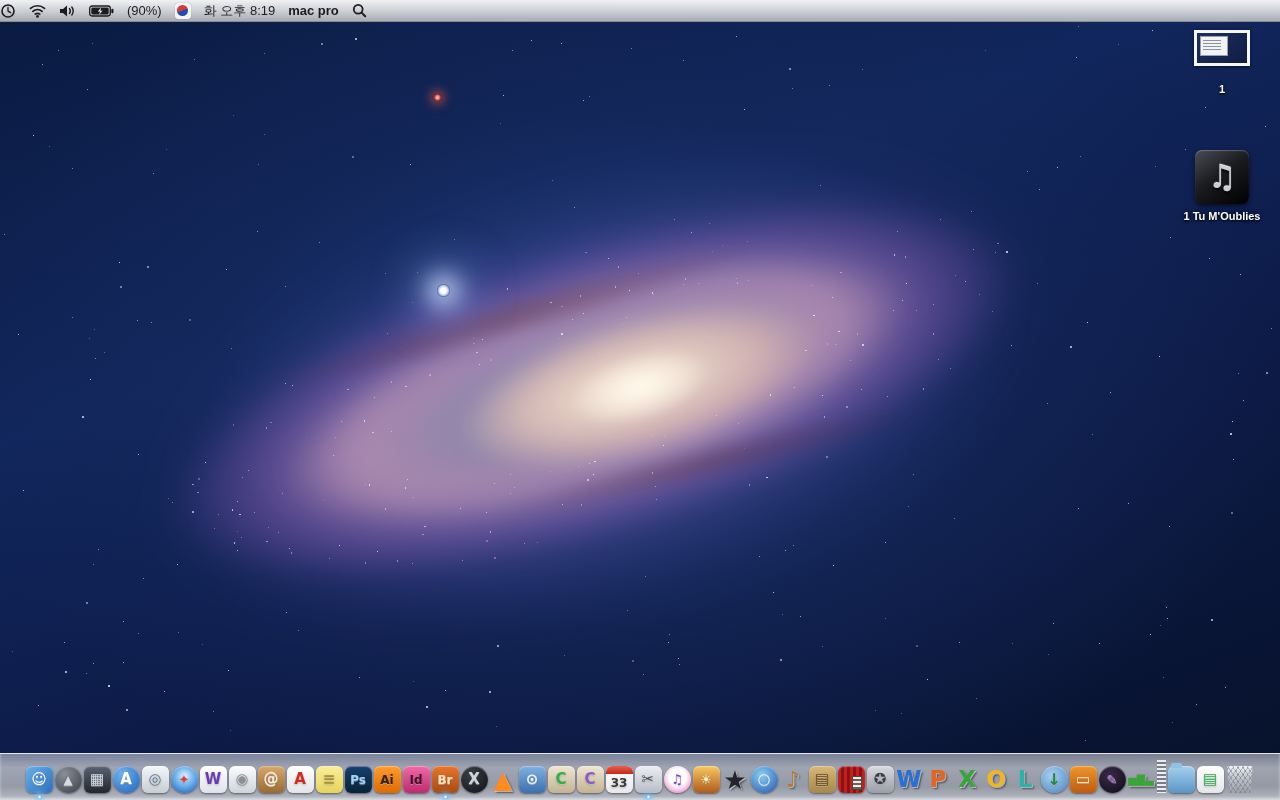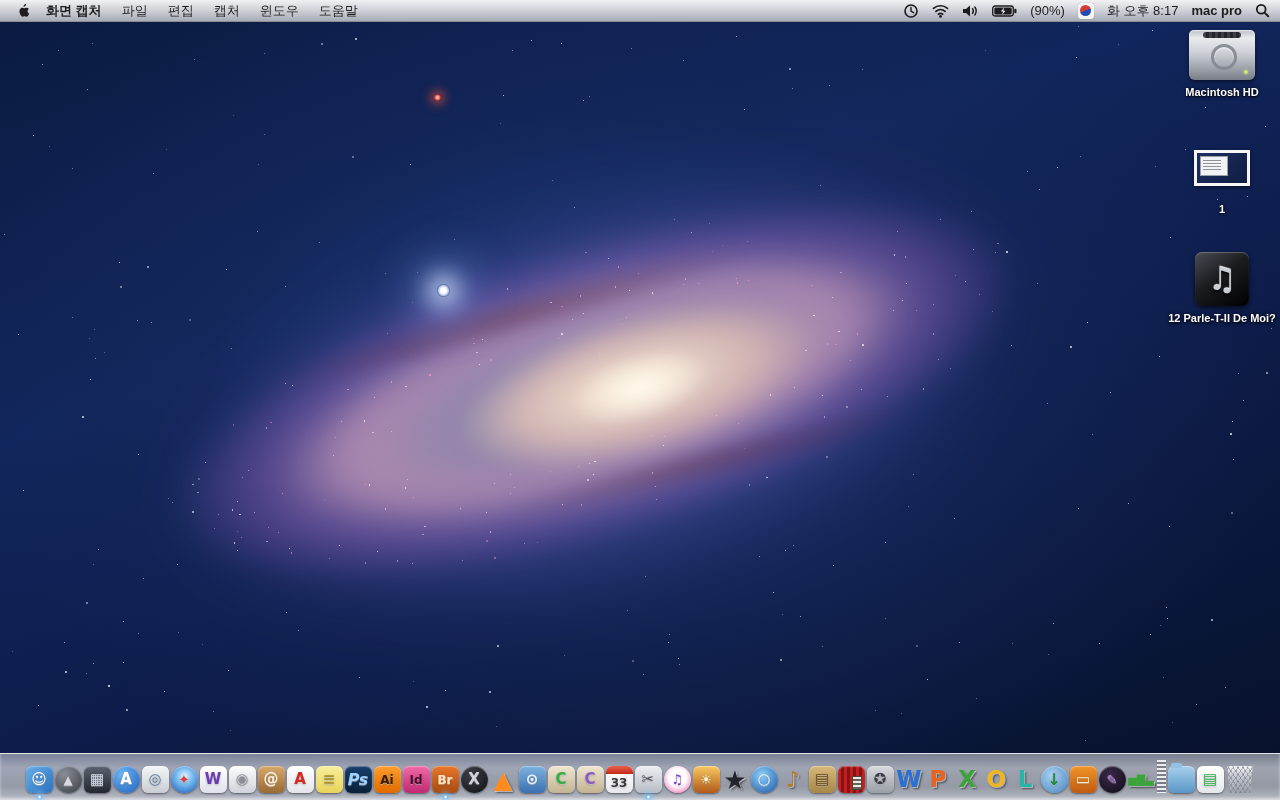--- a/index.html
+++ b/index.html
@@ -472,40 +472,20 @@
       <i class="sparkle" style="left: 655px; top: 486px; width: 1px; height: 1px; border-radius: 50%; opacity: 0.75; background: rgb(255, 208, 232);"></i>
       <i class="sparkle" style="left: 407px; top: 479px; width: 1px; height: 1px; border-radius: 50%; opacity: 0.94; background: rgb(255, 208, 232);"></i>
       <i class="sparkle" style="left: 979px; top: 294px; width: 1px; height: 1px; border-radius: 50%; opacity: 0.54; background: rgb(255, 208, 232);"></i>
       <i class="sparkle" style="left: 933px; top: 304px; width: 1px; height: 1px; border-radius: 50%; opacity: 0.55; background: rgb(255, 255, 255);"></i>
     </div>
   <div class="galaxy big-star"></div>
   <div class="galaxy red-star"></div>
 </div>
 
 <div class="menubar">
-  <div class="mb-left">
-    <span class="apple">
-      <svg width="13" height="15" viewBox="0 0 17 20">
-          <path fill="#1c1c1e" d="M9.4 2.6C10 1.8 11.1 1.2 12 1.1c.1 1-.3 2-.9 2.7-.6.8-1.6 1.4-2.6 1.3-.1-.9.4-1.9.9-2.5zM13.9 10.9c0-2 1.6-3 1.7-3-1-1.4-2.4-1.6-2.9-1.6-1.2-.1-2.4.7-3 .7-.6 0-1.6-.7-2.6-.7-1.3 0-2.6.8-3.3 2-1.4 2.4-.4 6 1 8 .7 1 1.5 2 2.5 2 1 0 1.4-.6 2.6-.6s1.6.6 2.6.6c1.1 0 1.8-1 2.5-2 .8-1.1 1.1-2.2 1.1-2.3-.1 0-2.2-.9-2.2-3.1z"></path>
-        </svg>
-    </span>
-    <span class="mb-app">화면 캡처</span>
-    <span class="mb-menus">
-
-        <span class="mb-item">파일</span>
-
-        <span class="mb-item">편집</span>
-
-        <span class="mb-item">캡처</span>
-
-        <span class="mb-item">윈도우</span>
-
-        <span class="mb-item">도움말</span>
-      </span>
-  </div>
   <div class="mb-right">
     <span class="mb-ico">
       <svg width="16" height="16" viewBox="0 0 16 16">
           <circle cx="8" cy="8" r="6" fill="none" stroke="#1c1c1e" stroke-width="1.6"></circle>
           <path d="M8 4.5V8l2.6 1.6" fill="none" stroke="#1c1c1e" stroke-width="1.4" stroke-linecap="round"></path>
         </svg>
     </span>
     <span class="mb-ico">
       <svg width="17" height="14" viewBox="0 0 17 14">
           <g fill="none" stroke="#1c1c1e" stroke-width="1.7" stroke-linecap="round">
@@ -530,54 +510,47 @@
           <rect x="0.7" y="1" width="20.6" height="10" rx="2.4" fill="none" stroke="#1c1c1e" stroke-width="1.3"></rect>
           <rect x="22.3" y="3.8" width="2.2" height="4.4" rx="1" fill="#1c1c1e"></rect>
           <rect x="2.3" y="2.6" width="17.4" height="6.8" rx="1.4" fill="#1c1c1e"></rect>
           <path d="M12.3 2.2 8.8 6.4h2.3l-1.2 3.6 3.6-4.3h-2.3z" fill="#f2f3f5"></path>
         </svg>
     </span>
     <span class="mb-status-text">(90%)</span>
     <span class="flag">
         <i></i>
       </span>
-    <span class="mb-status-text">화 오후 8:17</span>
+    <span class="mb-status-text">화 오후 8:19</span>
     <span class="mb-status-text mb-user">mac pro</span>
     <span class="mb-ico">
       <svg width="15" height="15" viewBox="0 0 15 15">
           <circle cx="6.2" cy="6.2" r="4.4" fill="none" stroke="#1c1c1e" stroke-width="1.8"></circle>
           <path d="M9.6 9.6l3.6 3.6" stroke="#1c1c1e" stroke-width="2" stroke-linecap="round"></path>
         </svg>
     </span>
   </div>
 </div>
 
 <div class="desktop-items">
 
-    <div class="dicon" data-kind="hard-drive">
-      <div class="dicon-art">
-        <div class="thumb"></div>
-        <i class="led"></i>
-      </div>
-      <div class="dicon-label">Macintosh HD</div>
-    </div>
 
     <div class="dicon" data-kind="screenshot">
       <div class="dicon-art"><div class="thumb"></div><i class="led"></i></div>
       <div class="dicon-label">1</div>
     </div>
 
-
     <div class="dicon" data-kind="music">
       <div class="dicon-art">
         <div class="thumb"></div>
         <i class="led"></i>
       </div>
-      <div class="dicon-label">12 Parle-T-Il De Moi?</div>
+      <div class="dicon-label">1 Tu M'Oublies</div>
     </div>
+
   </div>
 
 <div class="dock">
   <div class="dock-items">
 
       <div class="dock-item" data-kind="round" data-running="true" style="background: linear-gradient(135deg, rgb(106, 176, 232), rgb(42, 111, 192));">
         <span class="glyph" style="color: rgb(255, 255, 255);">☺</span>
       </div>
 
       <div class="dock-item" data-kind="circle" style="background: radial-gradient(circle at 35% 30%, rgb(138, 143, 152), rgb(58, 61, 68));">
@@ -614,21 +587,21 @@
 
       <div class="dock-item" data-kind="round" style="background: linear-gradient(rgb(255, 255, 255), rgb(226, 228, 232));">
         <span class="glyph" style="color: rgb(212, 42, 30);">A</span>
       </div>
 
       <div class="dock-item" data-kind="round" style="background: linear-gradient(rgb(248, 239, 154), rgb(232, 211, 90));">
         <span class="glyph" style="color: rgb(168, 146, 46);">≡</span>
       </div>
 
       <div class="dock-item" data-kind="round" style="background: linear-gradient(rgb(23, 64, 110), rgb(10, 33, 56));">
-        <span class="glyph" style="color: rgb(159, 210, 255); font-size: 16px; font-style: italic;">Ps</span>
+        <span class="glyph" style="color: rgb(159, 210, 255); font-size: 12px;">Ps</span>
       </div>
 
       <div class="dock-item" data-kind="round" style="background: linear-gradient(rgb(255, 157, 46), rgb(224, 106, 0));">
         <span class="glyph" style="color: rgb(58, 32, 0); font-size: 12px;">Ai</span>
       </div>
 
       <div class="dock-item" data-kind="round" style="background: linear-gradient(rgb(240, 106, 168), rgb(192, 42, 112));">
         <span class="glyph" style="color: rgb(74, 10, 40); font-size: 12px;">Id</span>
       </div>
 

